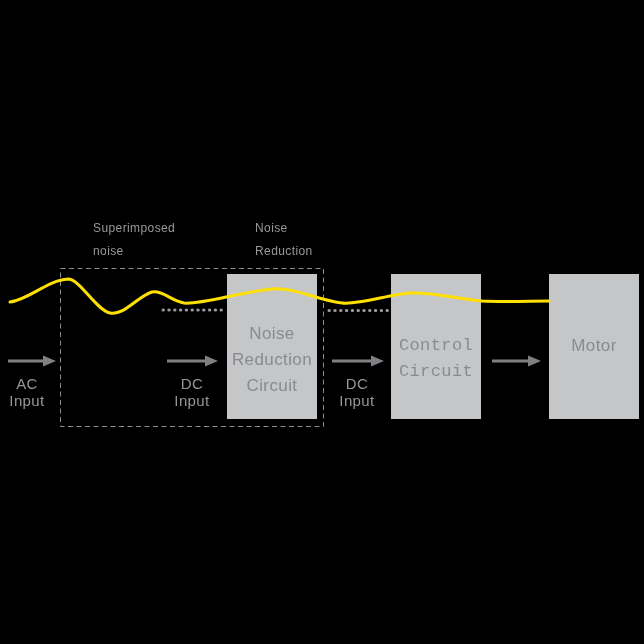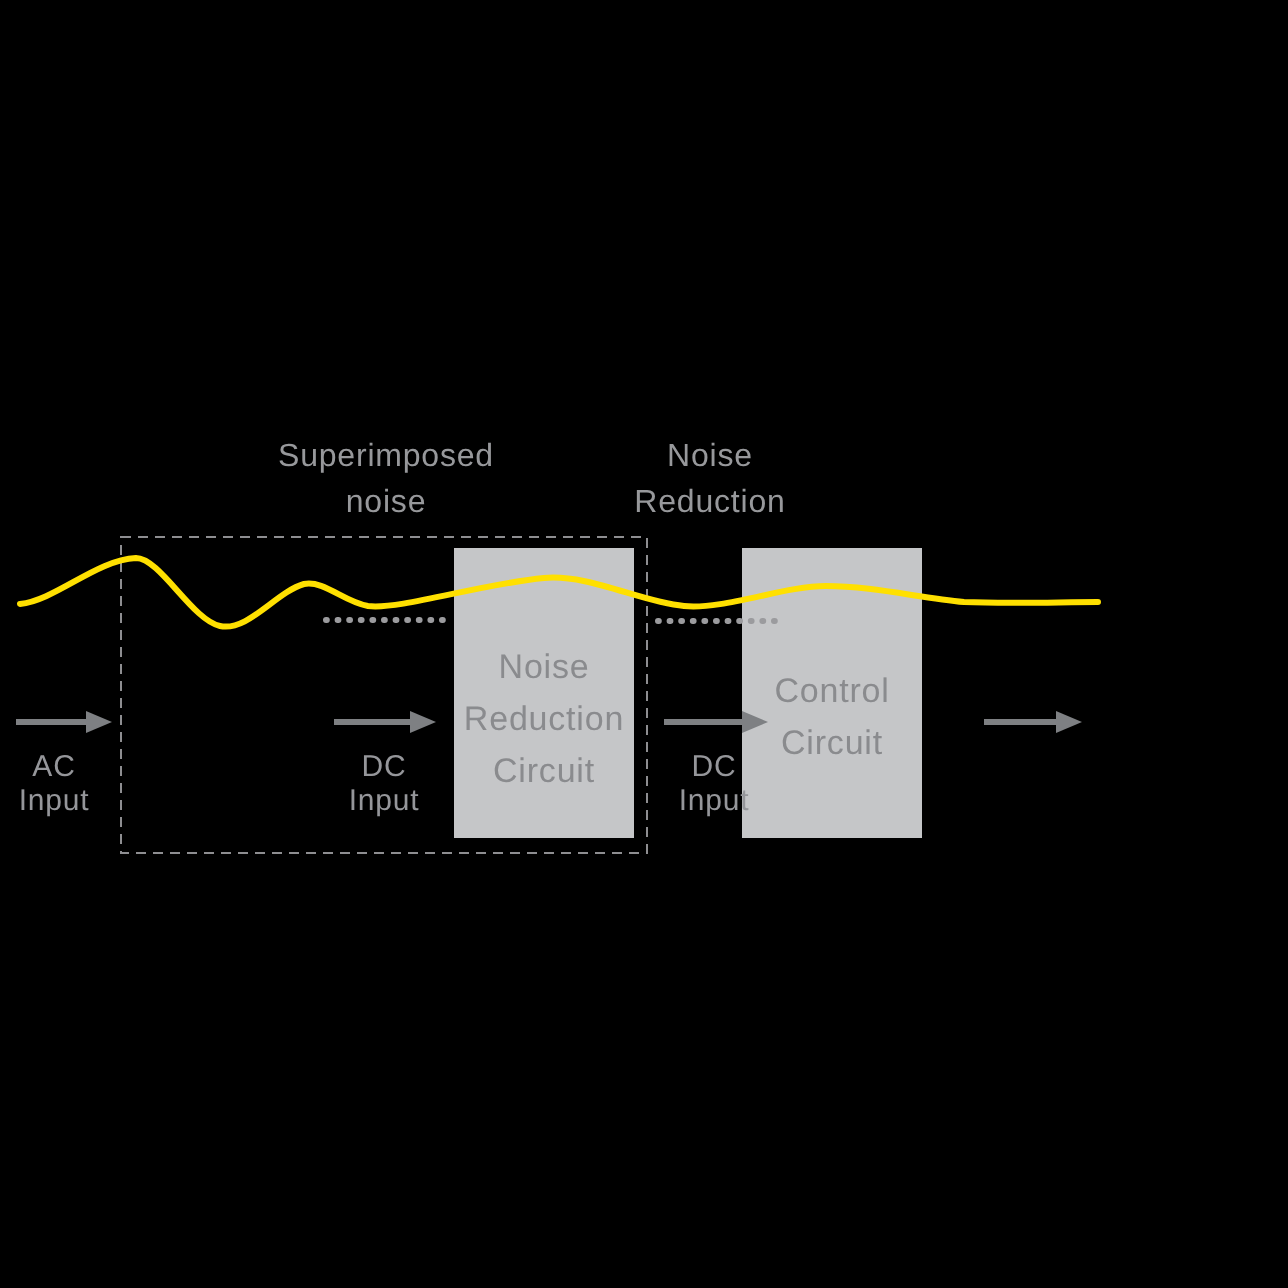--- a/index.html
+++ b/index.html
@@ -29,34 +29,34 @@
     left: -10px;
     right: -10px;
     text-align: center;
     color: #8A8B8E;
     font-size: 17px;
     line-height: 26px;
     white-space: pre-line;
   }
   #block-smps    { left: 67px; }
   #block-nrc     { left: 227px; }
-  #block-control { left: 371px; }
+  #block-control { left: 391px; font-family: Liberation Mono, monospace; }
   #block-motor   { left: 549px; }
   #block-smps    .block-label { top: 75px; }
   #block-nrc     .block-label { top: 47px; }
   #block-control .block-label { top: 59px; }
   #block-motor   .block-label { top: 59px; }
 
   .top-label {
     position: absolute;
     top: 217px;
     width: 200px;
-    text-align: center;
+    text-align: left;
     color: #97989B;
-    font-size: 16px;
+    font-size: 12px;
     line-height: 23px;
     white-space: pre-line;
     z-index: 2;
   }
   #label-superimposed { left: 93px; }
   #label-noisereduction { left: 255px; }
 
   .io-label {
     position: absolute;
     top: 375px;
@@ -86,20 +86,23 @@
 <div id="stage">
 
   <div class="block" id="block-nrc">
     <div class="block-label">Noise
 Reduction
 Circuit</div>
   </div>
   <div class="block" id="block-control">
     <div class="block-label">Control
 Circuit</div>
+  </div>
+  <div class="block" id="block-motor">
+    <div class="block-label">Motor</div>
   </div>
 
   <div class="top-label" id="label-superimposed">Superimposed
 noise</div>
   <div class="top-label" id="label-noisereduction">Noise
 Reduction</div>
 
   <div class="io-label" id="label-ac">AC
 Input</div>
   <div class="io-label" id="label-dc1">DC

